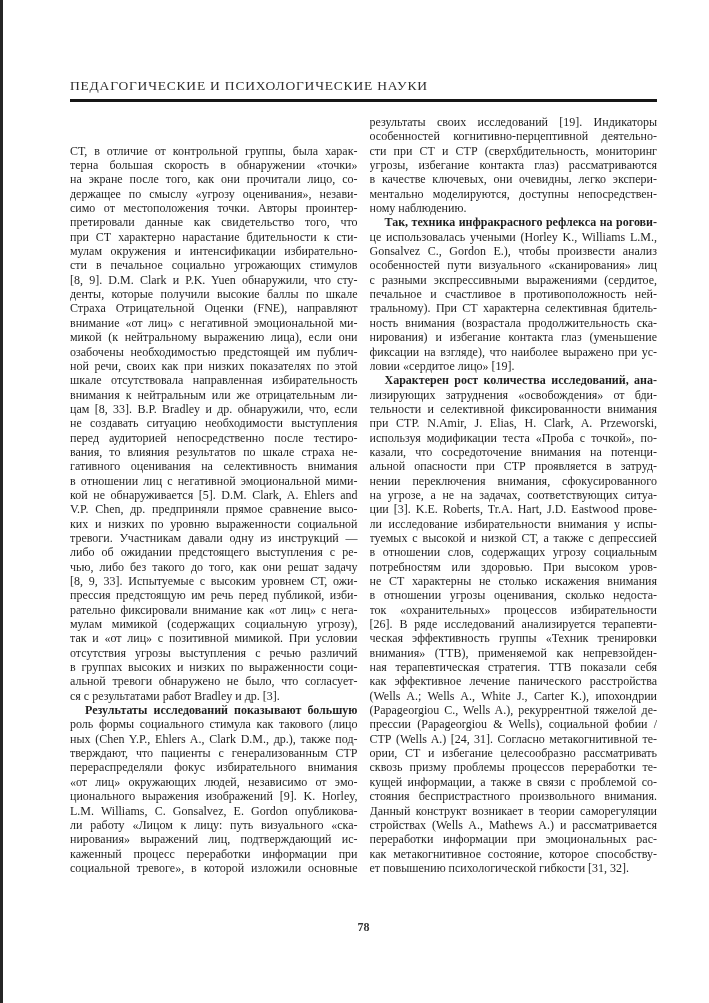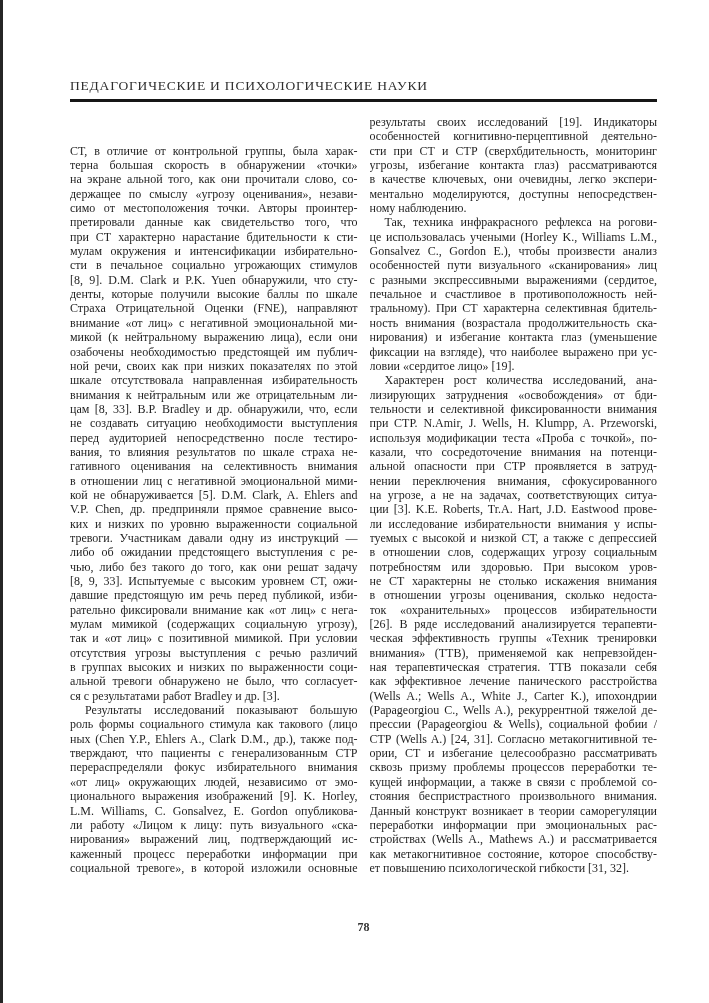--- a/index.html
+++ b/index.html
@@ -61,20 +61,21 @@
     overflow: hidden;
     text-align: justify;
     text-align-last: justify;
     white-space: normal;
   }
   .line-end {
     text-align-last: left;
   }
   .line-indent {
     text-indent: 15px;
+    font-weight: bold;
   }
   .page-number {
     position: absolute;
     left: 70px;
     top: 920px;
     width: 587px;
     text-align: center;
     font-size: 12px;
     color: #333333;
     font-weight: bold;
@@ -89,21 +90,21 @@
   <div class="running-head">
     <div class="running-head-title">ПЕДАГОГИЧЕСКИЕ И ПСИХОЛОГИЧЕСКИЕ НАУКИ</div>
     <div class="running-head-rule"></div>
   </div>
 
   <div class="columns">
     <div class="column">
         <div class="paragraph">
           <div class="line">СТ, в отличие от контрольной группы, была харак-</div>
           <div class="line">терна большая скорость в обнаружении «точки»</div>
-          <div class="line">на экране альной того, как они прочитали слово, со-</div>
+          <div class="line">на экране после того, как они прочитали лицо, со-</div>
           <div class="line">держащее по смыслу «угрозу оценивания», незави-</div>
           <div class="line">симо от местоположения точки. Авторы проинтер-</div>
           <div class="line">претировали данные как свидетельство того, что</div>
           <div class="line">при СТ характерно нарастание бдительности к сти-</div>
           <div class="line">мулам окружения и интенсификации избирательно-</div>
           <div class="line">сти в печальное социально угрожающих стимулов</div>
           <div class="line">[8, 9]. D.M. Clark и P.K. Yuen обнаружили, что сту-</div>
           <div class="line">денты, которые получили высокие баллы по шкале</div>
           <div class="line">Страха Отрицательной Оценки (FNE), направляют</div>
           <div class="line">внимание «от лиц» с негативной эмоциональной ми-</div>
@@ -118,21 +119,21 @@
           <div class="line">вания, то влияния результатов по шкале страха не-</div>
           <div class="line">гативного оценивания на селективность внимания</div>
           <div class="line">в отношении лиц с негативной эмоциональной мими-</div>
           <div class="line">кой не обнаруживается [5]. D.M. Clark, A. Ehlers and</div>
           <div class="line">V.P. Chen, др. предприняли прямое сравнение высо-</div>
           <div class="line">ких и низких по уровню выраженности социальной</div>
           <div class="line">тревоги. Участникам давали одну из инструкций —</div>
           <div class="line">либо об ожидании предстоящего выступления с ре-</div>
           <div class="line">чью, либо без такого до того, как они решат задачу</div>
           <div class="line">[8, 9, 33]. Испытуемые с высоким уровнем СТ, ожи-</div>
-          <div class="line">давшие предстоящую им речь перед публикой, изби-</div>
+          <div class="line">прессия предстоящую им речь перед публикой, изби-</div>
           <div class="line">рательно фиксировали внимание как «от лиц» с нега-</div>
           <div class="line">мулам мимикой (содержащих социальную угрозу),</div>
           <div class="line">так и «от лиц» с позитивной мимикой. При условии</div>
           <div class="line">отсутствия угрозы выступления с речью различий</div>
           <div class="line">в группах высоких и низких по выраженности соци-</div>
           <div class="line">альной тревоги обнаружено не было, что согласует-</div>
           <div class="line line-end">ся с результатами работ Bradley и др. [3].</div>
         </div>
         <div class="paragraph">
           <div class="line line-indent">Результаты исследований показывают большую</div>
@@ -169,21 +170,21 @@
           <div class="line">тральному). При СТ характерна селективная бдитель-</div>
           <div class="line">ность внимания (возрастала продолжительность ска-</div>
           <div class="line">нирования) и избегание контакта глаз (уменьшение</div>
           <div class="line">фиксации на взгляде), что наиболее выражено при ус-</div>
           <div class="line line-end">ловии «сердитое лицо» [19].</div>
         </div>
         <div class="paragraph">
           <div class="line line-indent">Характерен рост количества исследований, ана-</div>
           <div class="line">лизирующих затруднения «освобождения» от бди-</div>
           <div class="line">тельности и селективной фиксированности внимания</div>
-          <div class="line">при СТР. N.Amir, J. Wells, H. Klumpp, A. Przeworski,</div>
+          <div class="line">при СТР. N.Amir, J. Elias, H. Clark, A. Przeworski,</div>
           <div class="line">используя модификации теста «Проба с точкой», по-</div>
           <div class="line">казали, что сосредоточение внимания на потенци-</div>
           <div class="line">альной опасности при СТР проявляется в затруд-</div>
           <div class="line">нении переключения внимания, сфокусированного</div>
           <div class="line">на угрозе, а не на задачах, соответствующих ситуа-</div>
           <div class="line">ции [3]. K.E. Roberts, Tr.A. Hart, J.D. Eastwood прове-</div>
           <div class="line">ли исследование избирательности внимания у испы-</div>
           <div class="line">туемых с высокой и низкой СТ, а также с депрессией</div>
           <div class="line">в отношении слов, содержащих угрозу социальным</div>
           <div class="line">потребностям или здоровью. При высоком уров-</div>
@@ -197,22 +198,22 @@
           <div class="line">как эффективное лечение панического расстройства</div>
           <div class="line">(Wells A.; Wells A., White J., Carter K.), ипохондрии</div>
           <div class="line">(Papageorgiou C., Wells A.), рекуррентной тяжелой де-</div>
           <div class="line">прессии (Papageorgiou &amp; Wells), социальной фобии /</div>
           <div class="line">СТР (Wells A.) [24, 31]. Согласно метакогнитивной те-</div>
           <div class="line">ории, СТ и избегание целесообразно рассматривать</div>
           <div class="line">сквозь призму проблемы процессов переработки те-</div>
           <div class="line">кущей информации, а также в связи с проблемой со-</div>
           <div class="line">стояния беспристрастного произвольного внимания.</div>
           <div class="line">Данный конструкт возникает в теории саморегуляции</div>
+          <div class="line">стройствах (Wells A., Mathews A.) и рассматривается</div>
           <div class="line">переработки информации при эмоциональных рас-</div>
-          <div class="line">стройствах (Wells A., Mathews A.) и рассматривается</div>
           <div class="line">как метакогнитивное состояние, которое способству-</div>
           <div class="line line-end">ет повышению психологической гибкости [31, 32].</div>
         </div>
       </div>
   </div>
 </div>
 
 <div class="page-number">78</div>
 
 </body></html>

